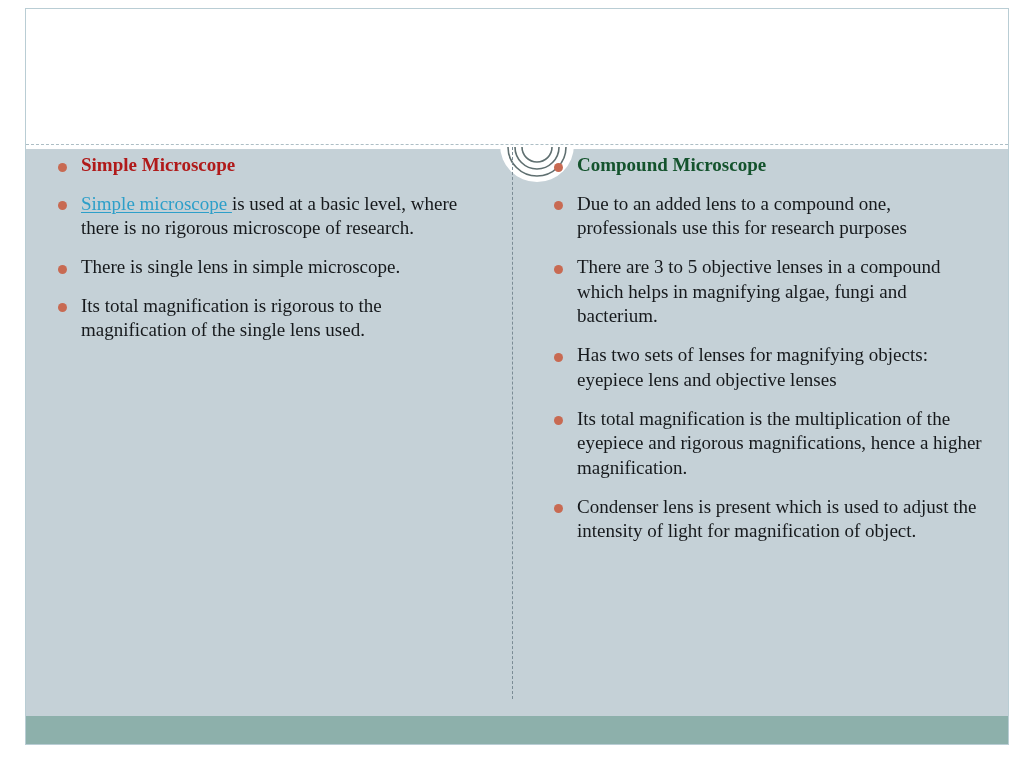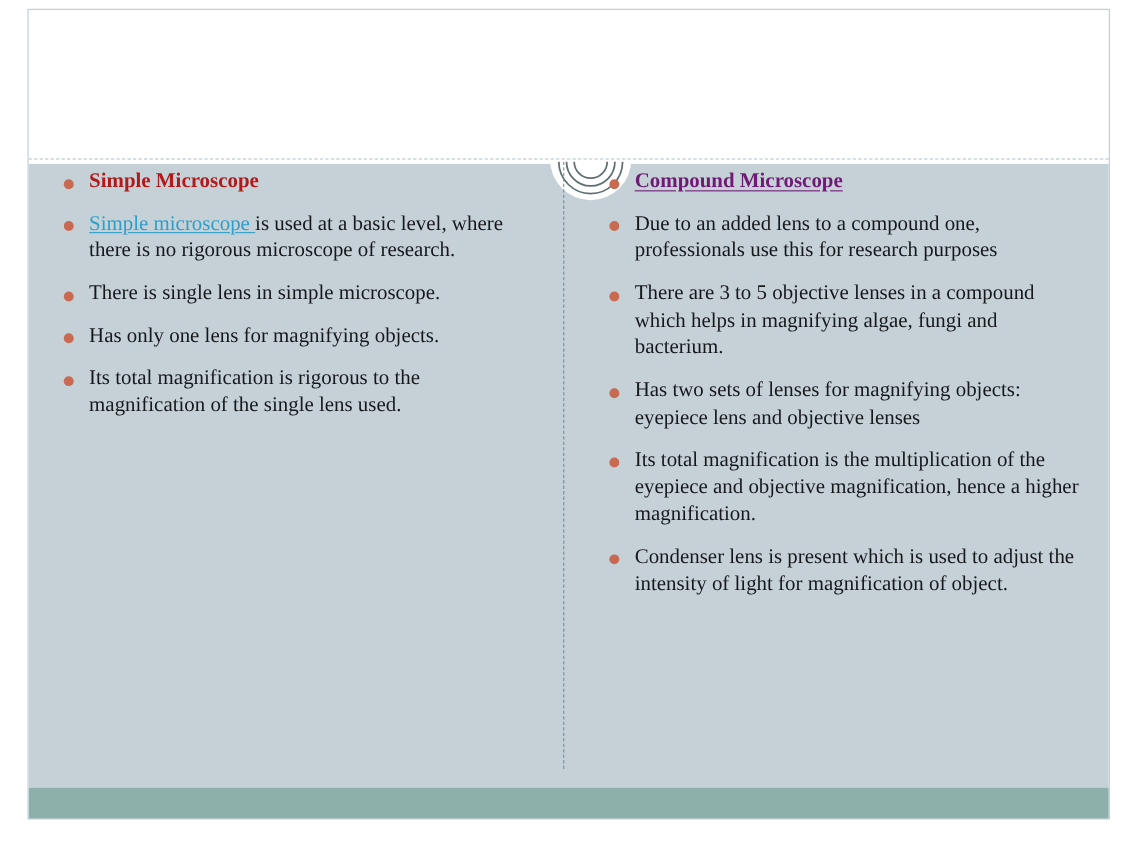--- a/index.html
+++ b/index.html
@@ -153,22 +153,21 @@
   
   li.heading {
     font-size: 29px;
     font-weight: bold;
     line-height: 1.15;
     margin-bottom: 6px;
   }
   li.heading::before { top: .48em; }
   .h-simple   { color: #b01a1a; }
   .h-compound {
-    color: #701a75;
-    text-decoration: underline;
+    color: #14532d;
     text-underline-offset: 3px;
   }
 
   
   li.small { font-size: 16px; line-height: 1.28; }
 
   
   li.gap-lg { margin-bottom: 40px; }
   li.gap-xl { margin-bottom: 52px; }
   li.gap-md { margin-bottom: 30px; }
@@ -210,42 +209,41 @@
         <li class="heading">
           <span class="h-simple">Simple Microscope</span>
         </li>
 
         <li class="gap-xl">
           <a class="link" href="#">Simple microscope </a><span>is used at a basic level, where there is no rigorous microscope of research.</span>
         </li>
 
         <li class="small gap-xl">There is single lens in simple microscope.</li>
 
-        <li class="gap-lg">Has only one lens for magnifying objects.</li>
 
         <li class="small gap-xl">Its total magnification is rigorous to the magnification of the single lens used.</li>
 
 
       </ul>
     </div>
 
     <div class="col col-right">
       <ul class="bullets">
 
         <li class="heading">
           <span class="h-compound">Compound Microscope</span>
         </li>
 
         <li class="gap-md">Due to an added lens to a compound one, professionals use this for research purposes</li>
 
         <li>There are 3 to 5 objective lenses in a compound which helps in magnifying algae, fungi and bacterium.</li>
 
         <li>Has two sets of lenses for magnifying objects: eyepiece lens and objective lenses</li>
 
-        <li>Its total magnification is the multiplication of the eyepiece and objective magnification, hence a higher magnification.</li>
+        <li>Its total magnification is the multiplication of the eyepiece and rigorous magnifications, hence a higher magnification.</li>
 
         <li>Condenser lens is present which is used to adjust the intensity of light for magnification of object.</li>
 
       </ul>
     </div>
 
   </div>
 </div>
 
 </body></html>

